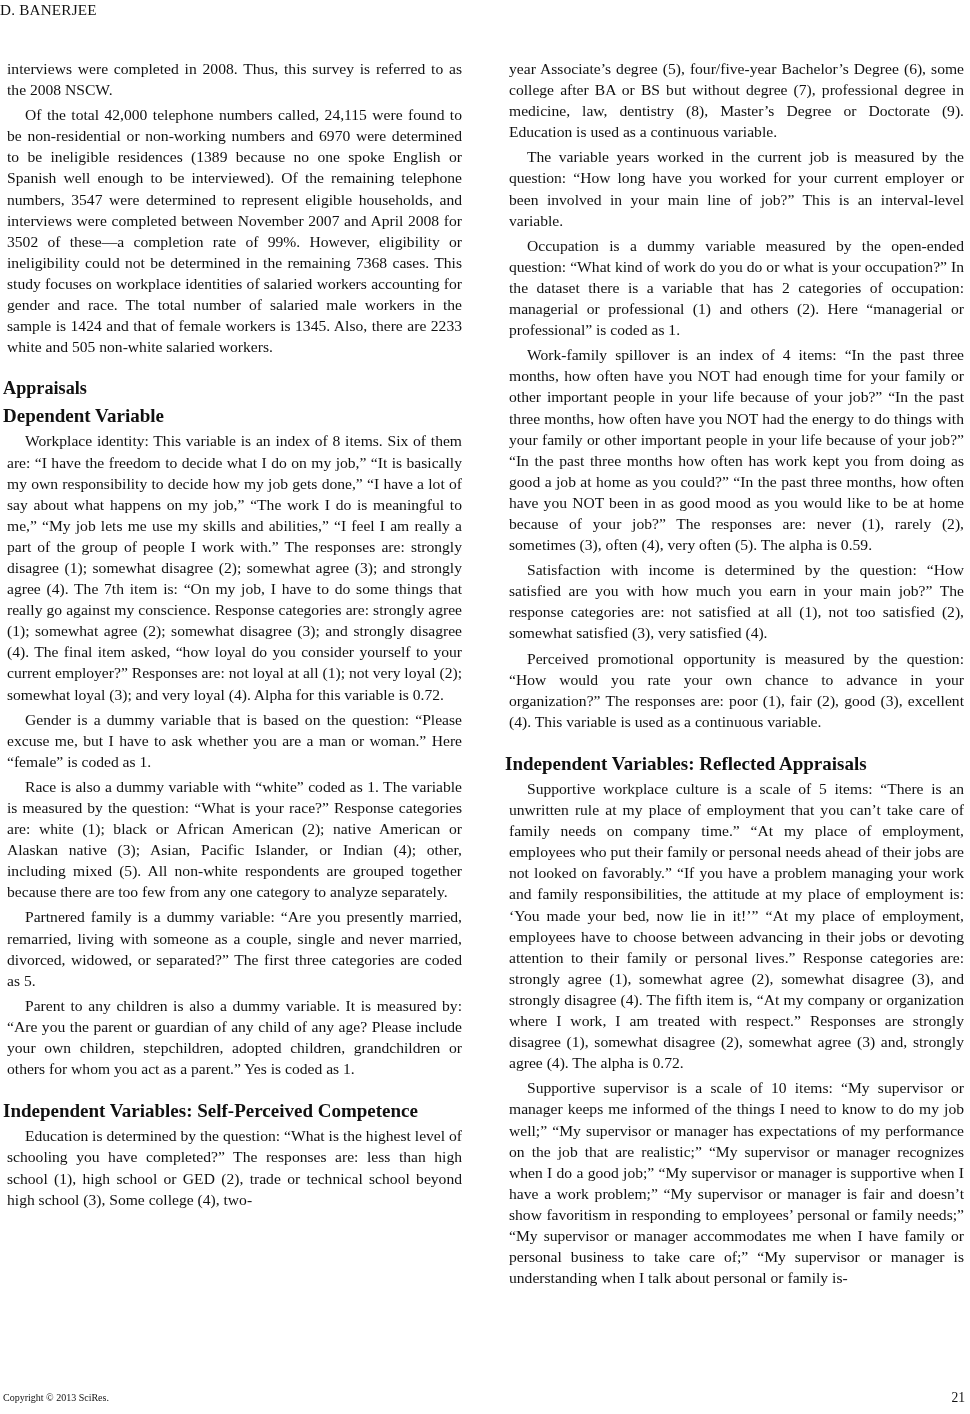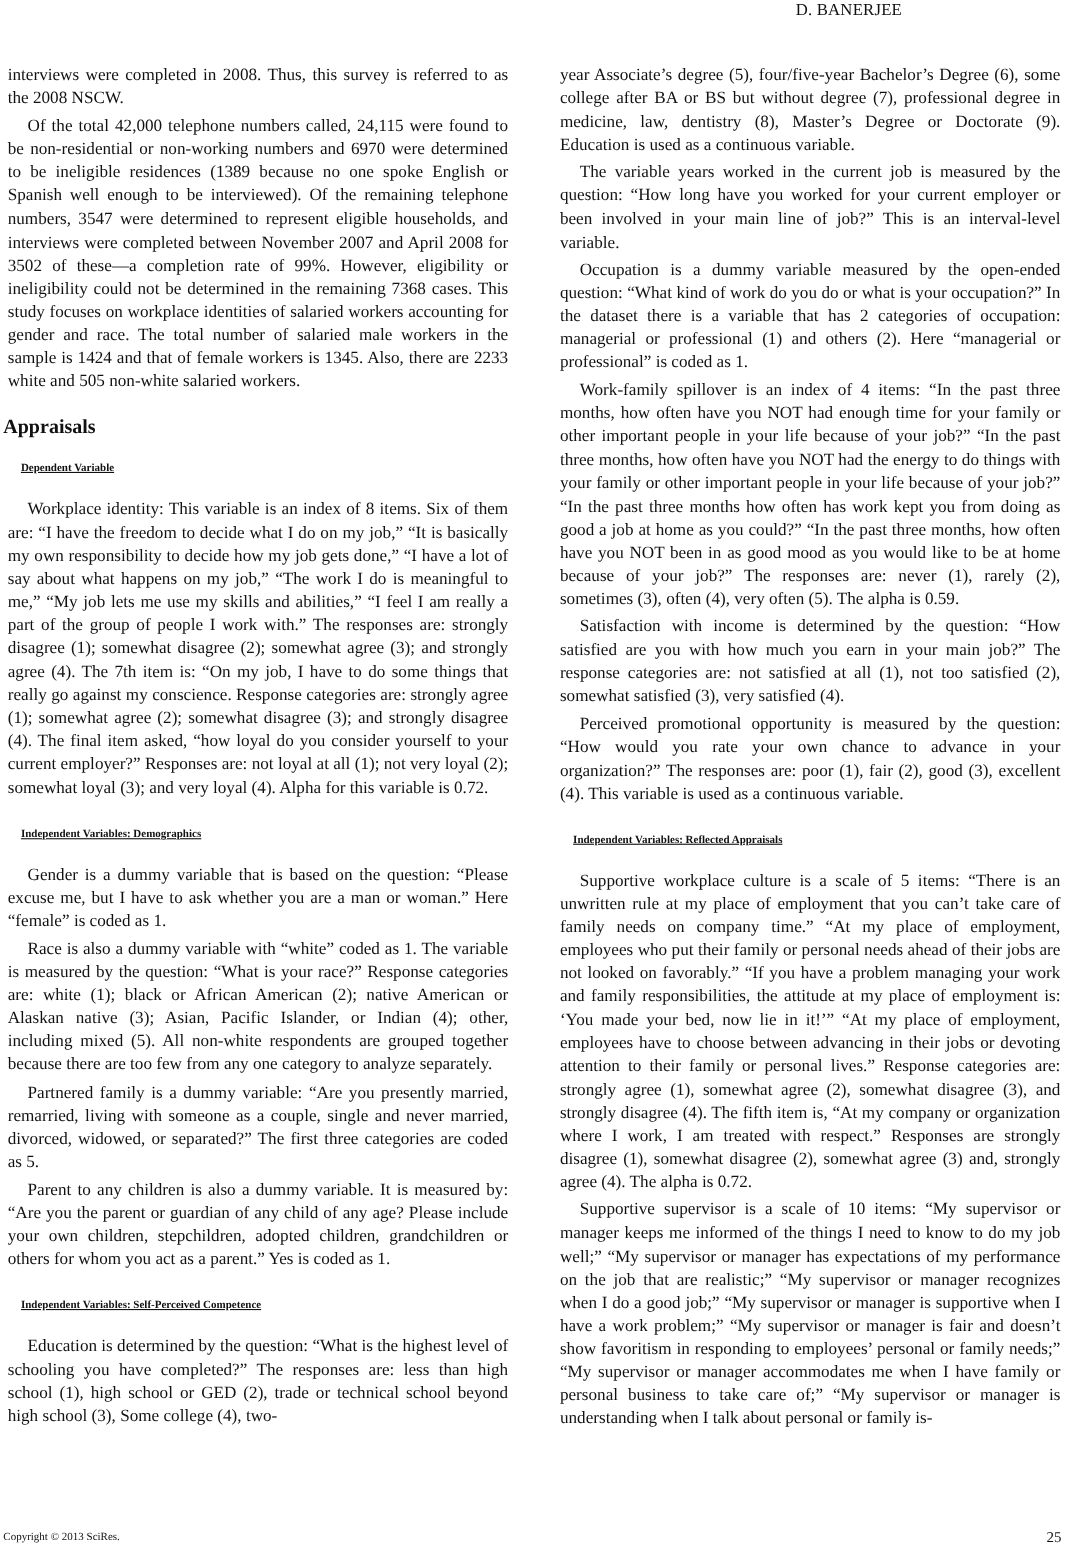--- a/index.html
+++ b/index.html
@@ -2,59 +2,58 @@
 <html><head>
 <meta charset="utf-8">
 <style>
   html, body { margin: 0; padding: 0; background: #ffffff; }
   body {
     width: 970px; height: 1414px; position: relative; overflow: hidden;
     font-family: "Liberation Serif", "DejaVu Serif", serif;
     color: #111111;
   }
   .running-head {
-    position: absolute; top: 0px; left: 0; width: 820px; text-align: right;
+    position: absolute; top: 0px; left: 0; width: 820px; text-align: left;
     font-size: 15.2px; letter-spacing: 0.2px; line-height: 20px;
   }
   .col {
     position: absolute; top: 54px; width: 463px;
     font-size: 15.6px; line-height: 21.1px; text-align: justify;
     hyphens: none;
   }
   .col.left { left: 3px; }
   .col.right { left: 505px; }
   .col p { margin: 4px; text-indent: 18px; }
   .col p.noindent { text-indent: 0; }
   .sec-head {
     font-weight: bold; font-size: 18.2px; line-height: 22px;
     margin: 20px 0 6px 0;
   }
   .sub-head {
-    font-weight: bold; font-size: 10px; line-height: 21.1px; margin: 16px; text-decoration: underline;
+    font-weight: bold; font-size: 19px; line-height: 21.1px; margin: 0;
   }
   .sub-head.gap { margin-top: 21px; }
   .footer-left {
     position: absolute; left: 3px; top: 1390px; font-size: 10px; line-height: 16px;
   }
   .footer-right {
     position: absolute; right: 5px; top: 1390px; font-size: 13.6px; line-height: 16px;
   }
 </style>
 </head>
 <body>
 
 <div class="running-head">D. BANERJEE</div>
 
 <div class="col left">
   <p class="noindent">interviews were completed in 2008. Thus, this survey is referred to as the 2008 NSCW.</p>
   <p>Of the total 42,000 telephone numbers called, 24,115 were found to be non-residential or non-working numbers and 6970 were determined to be ineligible residences (1389 because no one spoke English or Spanish well enough to be interviewed). Of the remaining telephone numbers, 3547 were determined to represent eligible households, and interviews were completed between November 2007 and April 2008 for 3502 of these—a completion rate of 99%. However, eligibility or ineligibility could not be determined in the remaining 7368 cases. This study focuses on workplace identities of salaried workers accounting for gender and race. The total number of salaried male workers in the sample is 1424 and that of female workers is 1345. Also, there are 2233 white and 505 non-white salaried workers.</p>
   <div class="sec-head">Appraisals</div>
   <div class="sub-head">Dependent Variable</div>
   <p>Workplace identity: This variable is an index of 8 items. Six of them are: “I have the freedom to decide what I do on my job,” “It is basically my own responsibility to decide how my job gets done,” “I have a lot of say about what happens on my job,” “The work I do is meaningful to me,” “My job lets me use my skills and abilities,” “I feel I am really a part of the group of people I work with.” The responses are: strongly disagree (1); somewhat disagree (2); somewhat agree (3); and strongly agree (4). The 7th item is: “On my job, I have to do some things that really go against my conscience. Response categories are: strongly agree (1); somewhat agree (2); somewhat disagree (3); and strongly disagree (4). The final item asked, “how loyal do you consider yourself to your current employer?” Responses are: not loyal at all (1); not very loyal (2); somewhat loyal (3); and very loyal (4). Alpha for this variable is 0.72.</p>
-  <div class="sub-head gap">Independent Variables: Demographics</div>
   <p>Gender is a dummy variable that is based on the question: “Please excuse me, but I have to ask whether you are a man or woman.” Here “female” is coded as 1.</p>
   <p>Race is also a dummy variable with “white” coded as 1. The variable is measured by the question: “What is your race?” Response categories are: white (1); black or African American (2); native American or Alaskan native (3); Asian, Pacific Islander, or Indian (4); other, including mixed (5). All non-white respondents are grouped together because there are too few from any one category to analyze separately.</p>
   <p>Partnered family is a dummy variable: “Are you presently married, remarried, living with someone as a couple, single and never married, divorced, widowed, or separated?” The first three categories are coded as 5.</p>
   <p>Parent to any children is also a dummy variable. It is measured by: “Are you the parent or guardian of any child of any age? Please include your own children, stepchildren, adopted children, grandchildren or others for whom you act as a parent.” Yes is coded as 1.</p>
   <div class="sub-head gap">Independent Variables: Self-Perceived Competence</div>
   <p>Education is determined by the question: “What is the highest level of schooling you have completed?” The responses are: less than high school (1), high school or GED (2), trade or technical school beyond high school (3), Some college (4), two-</p>
 </div>
 
 <div class="col right">
   <p class="noindent">year Associate’s degree (5), four/five-year Bachelor’s Degree (6), some college after BA or BS but without degree (7), professional degree in medicine, law, dentistry (8), Master’s Degree or Doctorate (9). Education is used as a continuous variable.</p>
@@ -62,13 +61,13 @@
   <p>Occupation is a dummy variable measured by the open-ended question: “What kind of work do you do or what is your occupation?” In the dataset there is a variable that has 2 categories of occupation: managerial or professional (1) and others (2). Here “managerial or professional” is coded as 1.</p>
   <p>Work-family spillover is an index of 4 items: “In the past three months, how often have you NOT had enough time for your family or other important people in your life because of your job?” “In the past three months, how often have you NOT had the energy to do things with your family or other important people in your life because of your job?” “In the past three months how often has work kept you from doing as good a job at home as you could?” “In the past three months, how often have you NOT been in as good mood as you would like to be at home because of your job?” The responses are: never (1), rarely (2), sometimes (3), often (4), very often (5). The alpha is 0.59.</p>
   <p>Satisfaction with income is determined by the question: “How satisfied are you with how much you earn in your main job?” The response categories are: not satisfied at all (1), not too satisfied (2), somewhat satisfied (3), very satisfied (4).</p>
   <p>Perceived promotional opportunity is measured by the question: “How would you rate your own chance to advance in your organization?” The responses are: poor (1), fair (2), good (3), excellent (4). This variable is used as a continuous variable.</p>
   <div class="sub-head gap">Independent Variables: Reflected Appraisals</div>
   <p>Supportive workplace culture is a scale of 5 items: “There is an unwritten rule at my place of employment that you can’t take care of family needs on company time.” “At my place of employment, employees who put their family or personal needs ahead of their jobs are not looked on favorably.” “If you have a problem managing your work and family responsibilities, the attitude at my place of employment is: ‘You made your bed, now lie in it!’” “At my place of employment, employees have to choose between advancing in their jobs or devoting attention to their family or personal lives.” Response categories are: strongly agree (1), somewhat agree (2), somewhat disagree (3), and strongly disagree (4). The fifth item is, “At my company or organization where I work, I am treated with respect.” Responses are strongly disagree (1), somewhat disagree (2), somewhat agree (3) and, strongly agree (4). The alpha is 0.72.</p>
   <p>Supportive supervisor is a scale of 10 items: “My supervisor or manager keeps me informed of the things I need to know to do my job well;” “My supervisor or manager has expectations of my performance on the job that are realistic;” “My supervisor or manager recognizes when I do a good job;” “My supervisor or manager is supportive when I have a work problem;” “My supervisor or manager is fair and doesn’t show favoritism in responding to employees’ personal or family needs;” “My supervisor or manager accommodates me when I have family or personal business to take care of;” “My supervisor or manager is understanding when I talk about personal or family is-</p>
 </div>
 
 <div class="footer-left">Copyright © 2013 SciRes.</div>
-<div class="footer-right">25</div>
+<div class="footer-right">21</div>
 
 </body></html>

